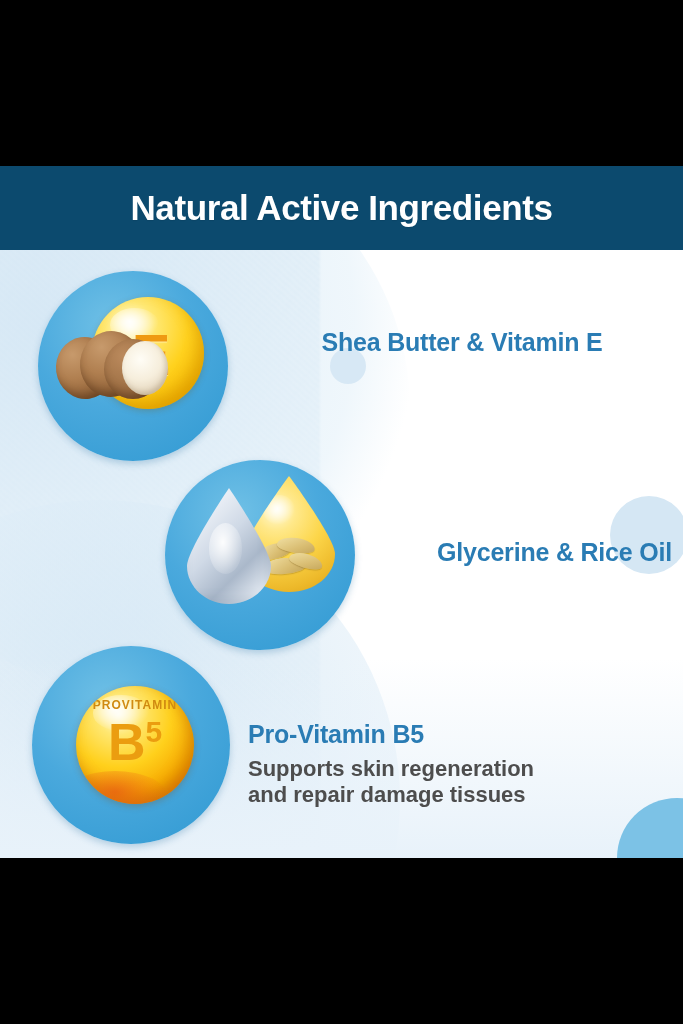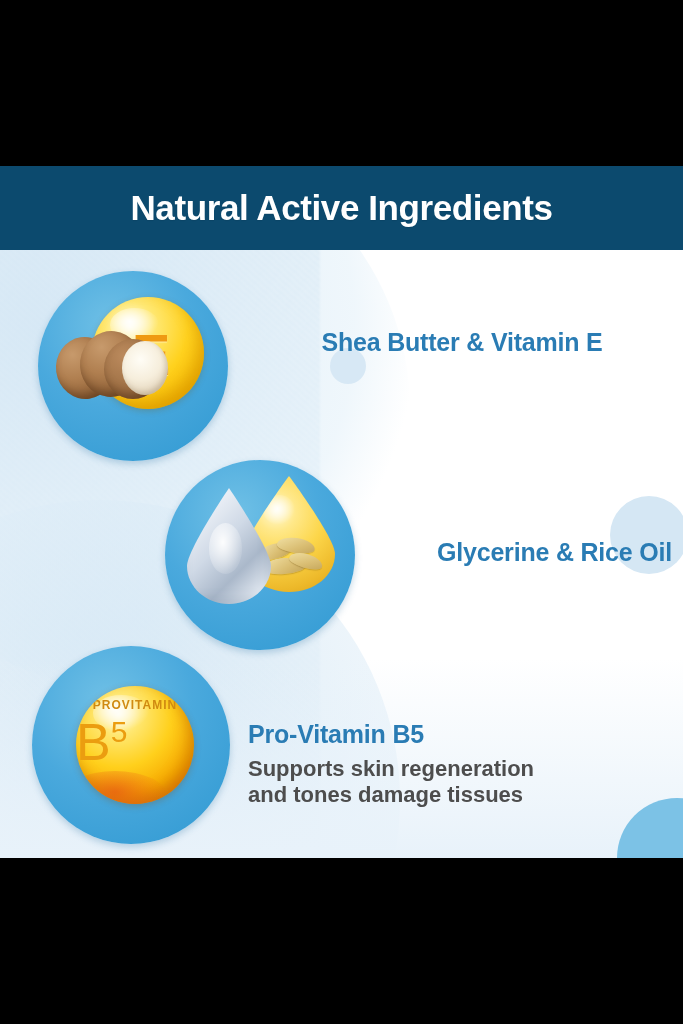--- a/index.html
+++ b/index.html
@@ -271,24 +271,24 @@
     text-align: center;
     color: #d08a11;
     font-size: 12px;
     font-weight: bold;
     letter-spacing: 1px;
     transform: scaleY(1.05);
   }
   .b5-main {
     position: absolute;
     left: 0; top: 30px; width: 100%;
-    text-align: left;
+    text-align: center;
     color: #eb9d10;
     font-size: 52px;
-    font-weight: normal;
+    font-weight: bold;
     line-height: 1;
   }
   .b5-main sup {
     font-size: 30px;
     vertical-align: super;
     line-height: 0;
   }
 </style>
 </head>
 <body>
@@ -357,19 +357,19 @@
       <div class="row row-3">
         <div class="badge">
           <div class="b5-sphere">
             <div class="b5-arc">PROVITAMIN</div>
             <div class="b5-main"><span>B</span><sup>5</sup></div>
           </div>
         </div>
         <div class="text-block">
           <div class="ing-title">Pro-Vitamin B5</div>
           <div class="ing-desc">Supports skin regeneration
-and tones damage tissues</div>
+and repair damage tissues</div>
         </div>
       </div>
 
     </div>
   </div>
 </div>
 
 </body></html>

